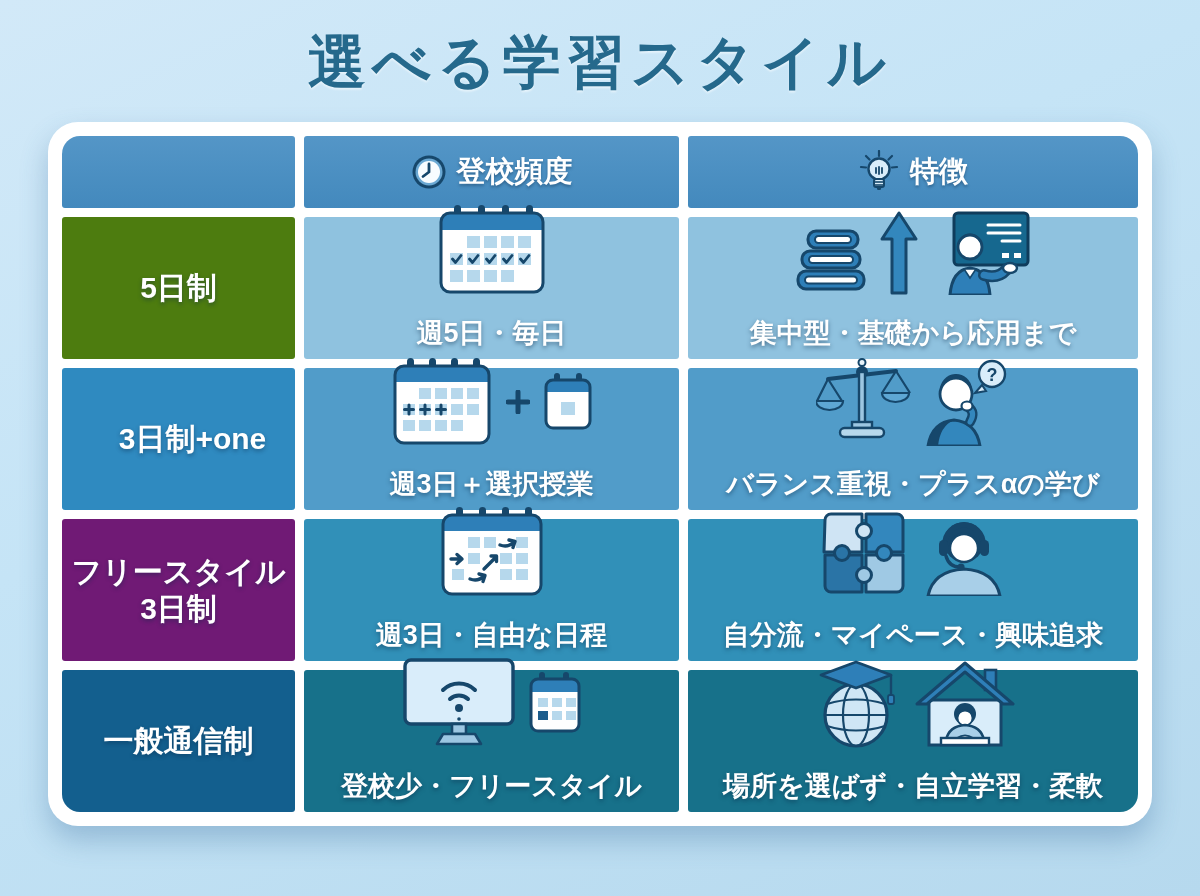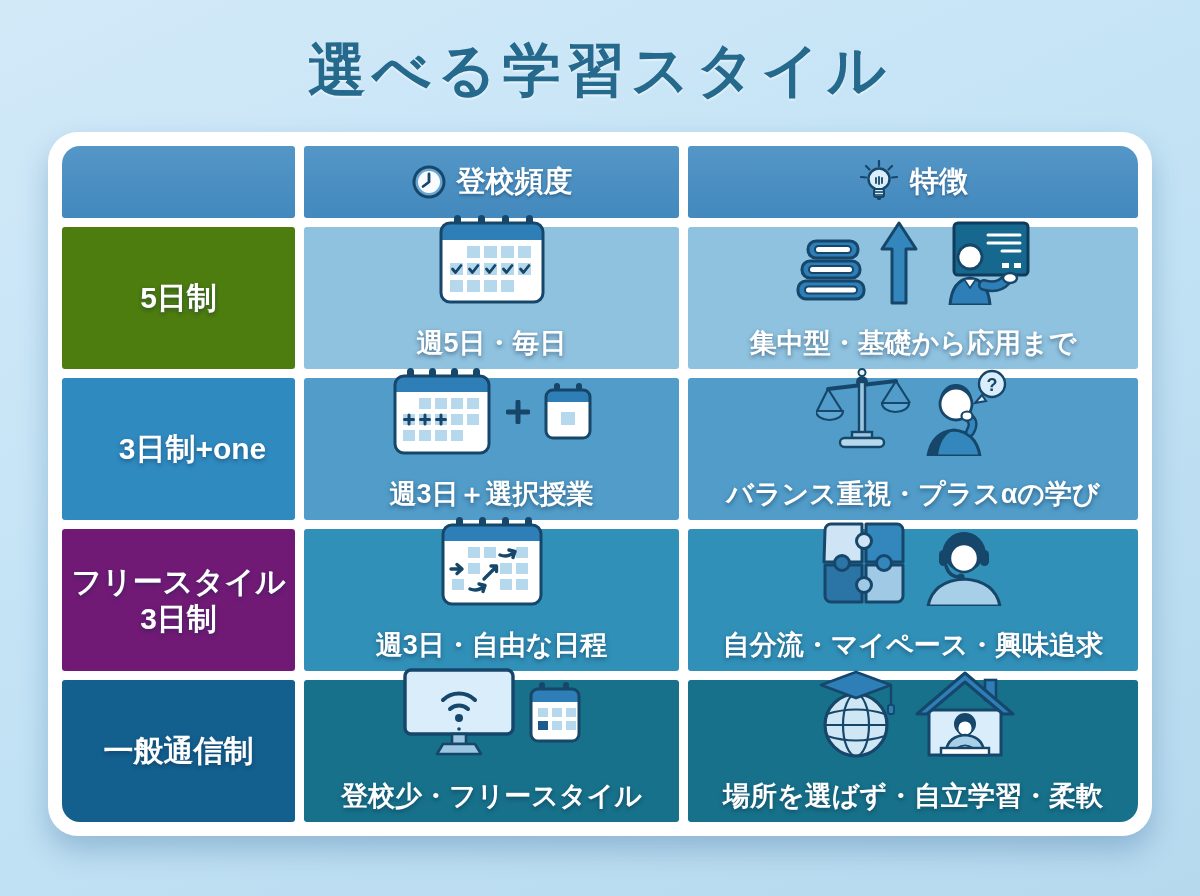--- a/index.html
+++ b/index.html
@@ -2,21 +2,21 @@
 <html><head>
 <meta charset="utf-8">
 <style>
   html,body{margin:0;padding:0;}
   body{
     width:1200px;height:896px;overflow:hidden;
     background:linear-gradient(155deg,#d2e9f8 0%,#c5e4f6 40%,#b6d9ee 100%);
     font-family:"Liberation Sans","DejaVu Sans",sans-serif;
   }
   .page-title{
-    margin:8px;padding:24px 0 14px;text-align:center;
+    margin:0;padding:24px 0 14px;text-align:center;
     font-size:58px;font-weight:800;letter-spacing:6px;color:#25698c;
     text-shadow:0 2px 2px rgba(255,255,255,.5);
   }
   .table-frame{
     width:1076px;margin:6px auto 0;background:#ffffff;border-radius:30px;
     padding:14px;box-shadow:0 14px 28px rgba(55,105,155,.33);
   }
   .grid{
     display:grid;
     grid-template-columns:233px 375px 450px;

